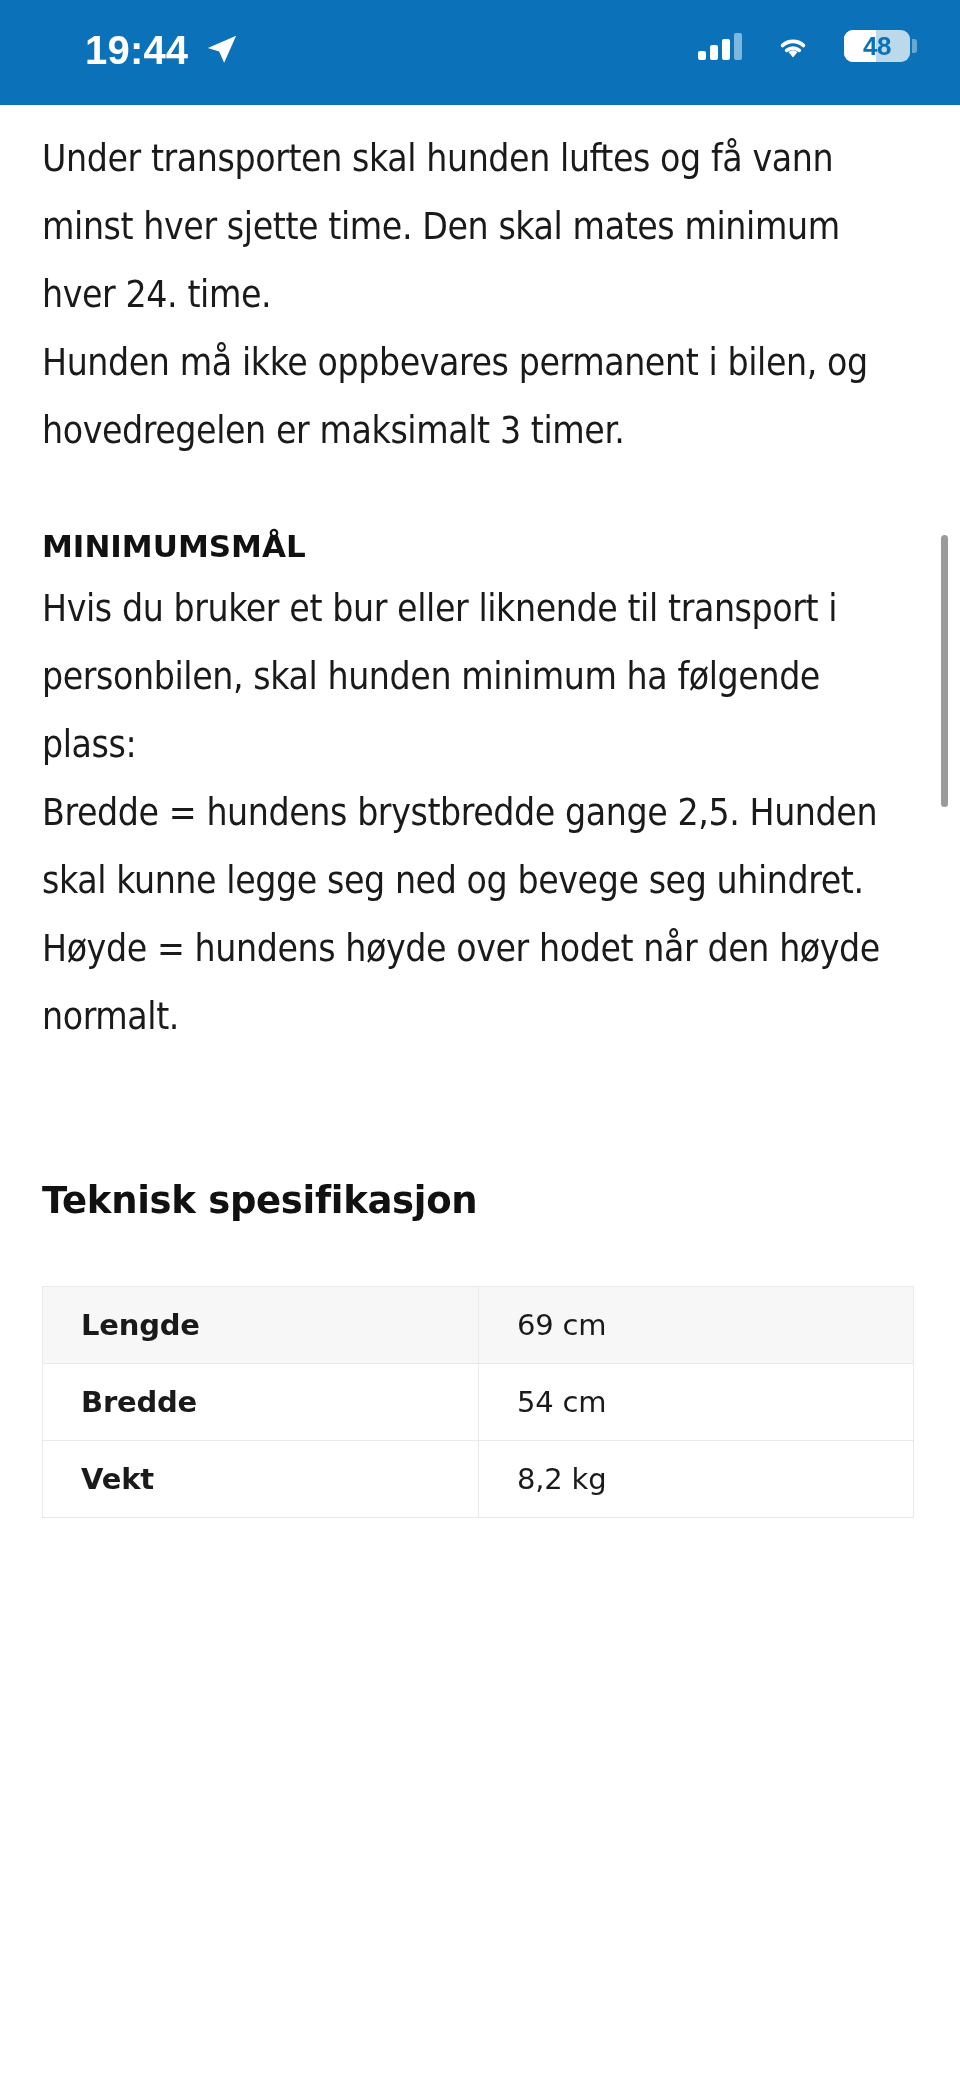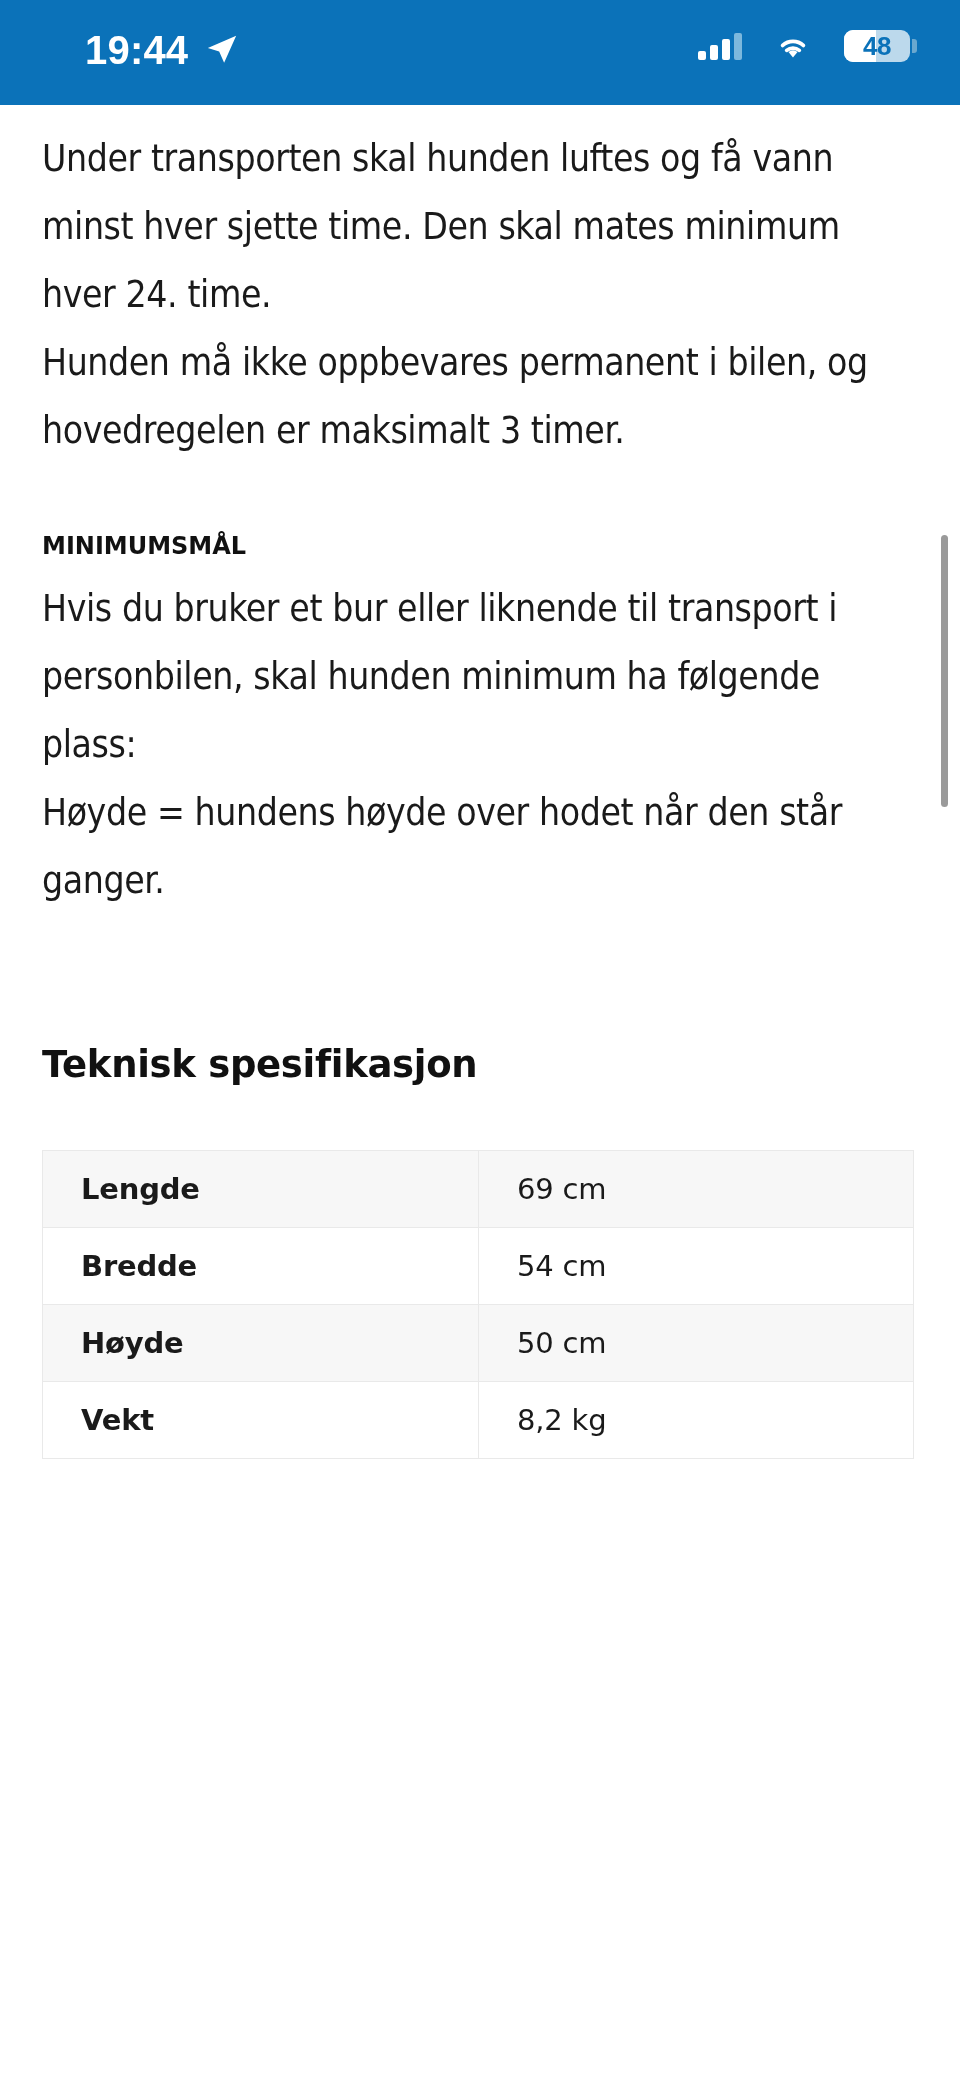--- a/index.html
+++ b/index.html
@@ -128,21 +128,21 @@
     font-size: 37px;
     line-height: 68px;
     color: #1a1a1a;
     font-stretch: condensed;
     letter-spacing: -0.4px;
   }
   .clipped-line { color: #1a1a1a; }
 
   .sec-head {
     font-family: "DejaVu Sans", sans-serif;
-    font-size: 24px;
+    font-size: 31px;
     font-weight: 700;
     line-height: 58px;
     color: #111111;
     letter-spacing: 0px;
   }
 
   .gap-lg { height: 52px; }
   .gap-xl { height: 128px; }
 
   .tek-head {
@@ -348,40 +348,37 @@
     <div class="content">
 
       <div class="body-text clipped-line">lavere enn 5 °C.</div>
       <div class="body-text">Under transporten skal hunden luftes og få vann minst hver sjette time. Den skal mates minimum hver 24. time.</div>
       <div class="body-text">Hunden må ikke oppbevares permanent i bilen, og hovedregelen er maksimalt 3 timer.</div>
 
       <div class="gap-lg"></div>
 
       <div class="sec-head">MINIMUMSMÅL</div>
       <div class="body-text">Hvis du bruker et bur eller liknende til transport i personbilen, skal hunden minimum ha følgende plass:</div>
-      <div class="body-text">Høyde = hundens høyde over hodet når den står ganger.</div>
+      <div class="body-text">Bredde = hundens brystbredde gange 2,5. Hunden skal kunne legge seg ned og bevege seg uhindret.</div>
+      <div class="body-text">Høyde = hundens høyde over hodet når den høyde normalt.</div>
 
       <div class="gap-xl"></div>
 
       <div class="tek-head">Teknisk spesifikasjon</div>
 
       <table class="spec">
         <tbody>
           <tr class="alt">
             <td class="k">Lengde</td>
             <td class="v">69 cm</td>
           </tr>
           <tr>
             <td class="k">Bredde</td>
             <td class="v">54 cm</td>
           </tr>
-          <tr class="alt">
-            <td class="k">Høyde</td>
-            <td class="v">50 cm</td>
-          </tr>
           <tr>
             <td class="k">Vekt</td>
             <td class="v">8,2 kg</td>
           </tr>
         </tbody>
       </table>
 
     </div>
   </div>
 

